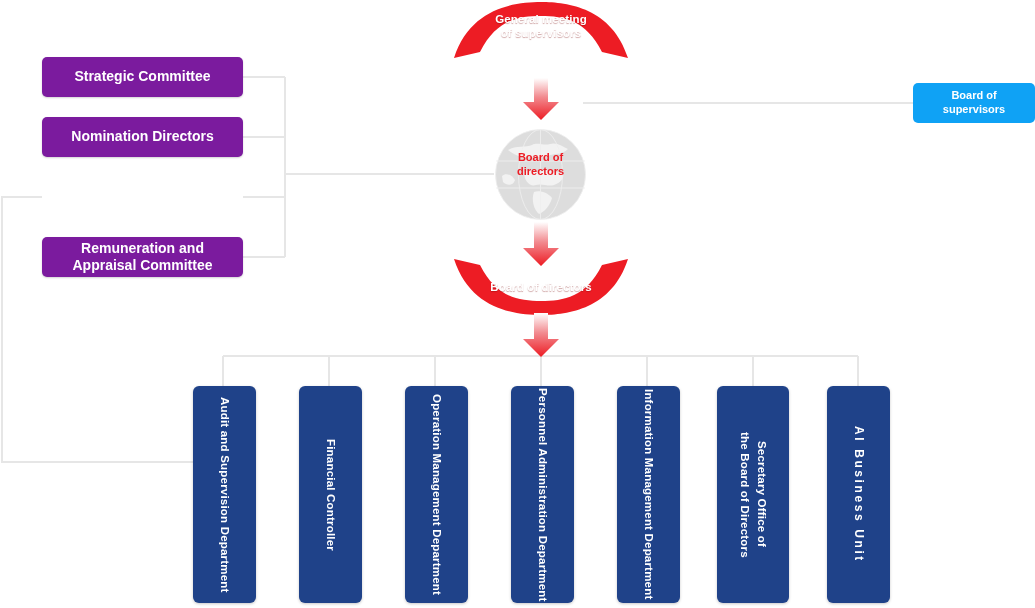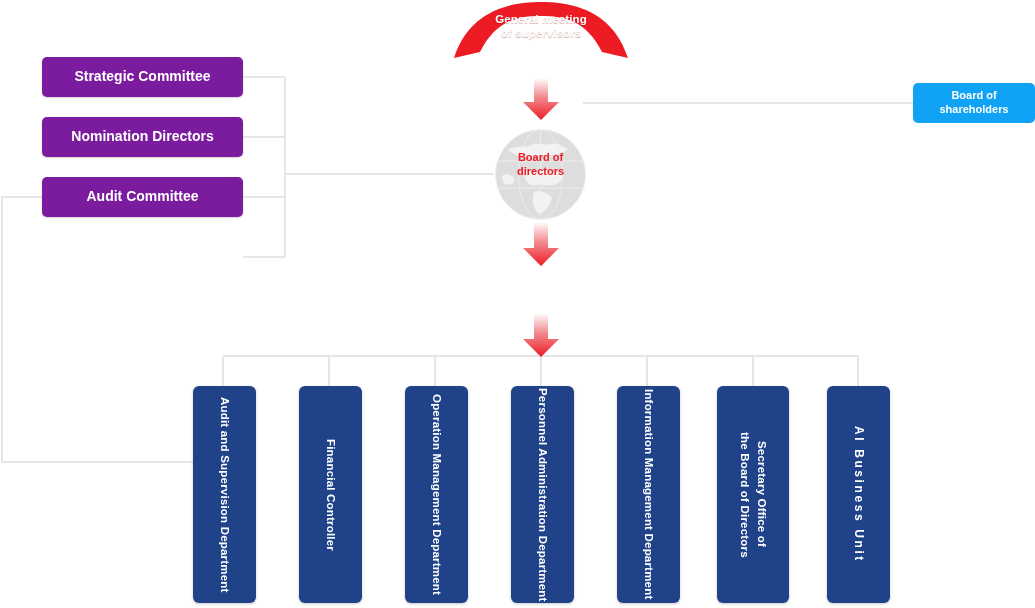--- a/index.html
+++ b/index.html
@@ -252,46 +252,53 @@
         <linearGradient id="agrad2" x1="0" y1="0" x2="0" y2="1">
           <stop offset="0%" stop-color="#ffffff"></stop>
           <stop offset="45%" stop-color="#F28B90"></stop>
           <stop offset="100%" stop-color="#ED1C24"></stop>
         </linearGradient>
       </defs>
       <path d="M13 0 H27 V26 H38 L20 44 L2 26 H13 Z" fill="url(#agrad2)"></path>
     </svg>
   </div>
 
+  <div class="banner" id="banner-board">
+    <svg width="178" height="60" viewBox="0 0 178 60">
+      <path d="M2 4 L 28 10 C 44 42, 66 46, 89 46 C 112 46, 134 42, 150 10 L 176 4 C 160 54, 116 60, 89 60 C 62 60, 18 54, 2 4 Z" fill="#ED1C24"></path>
+    </svg>
+    <div class="banner-label">Board of directors</div>
+  </div>
 
   <div class="arrow-down" id="arrow-bottom">
     <svg width="40" height="44" viewBox="0 0 40 44">
       <defs>
         <linearGradient id="agrad3" x1="0" y1="0" x2="0" y2="1">
           <stop offset="0%" stop-color="#ffffff"></stop>
           <stop offset="45%" stop-color="#F28B90"></stop>
           <stop offset="100%" stop-color="#ED1C24"></stop>
         </linearGradient>
       </defs>
       <path d="M13 0 H27 V26 H38 L20 44 L2 26 H13 Z" fill="url(#agrad3)"></path>
     </svg>
   </div>
 
   <div class="committee-box" style="top:57px">
     <div class="box-label">Strategic Committee</div>
   </div>
   <div class="committee-box" style="top:117px">
     <div class="box-label">Nomination Directors</div>
   </div>
-  <div class="committee-box" style="top:177px">
-    <div class="box-label">Audit Committee</div>
+  <div class="committee-box" style="top:237px">
+    <div class="box-label" style="white-space:pre-line">Remuneration and
+Appraisal Committee</div>
   </div>
 
   <div id="supervisors-box">
-    <div class="box-label"><span>Board of</span><br><span>shareholders</span></div>
+    <div class="box-label"><span>Board of</span><br><span>supervisors</span></div>
   </div>
 
   <div class="dept-box" style="left:193px">
     <div class="dept-label">Audit and Supervision Department</div>
   </div>
   <div class="dept-box" style="left:299px">
     <div class="dept-label">Financial Controller</div>
   </div>
   <div class="dept-box" style="left:405px">
     <div class="dept-label">Operation Management Department</div>

